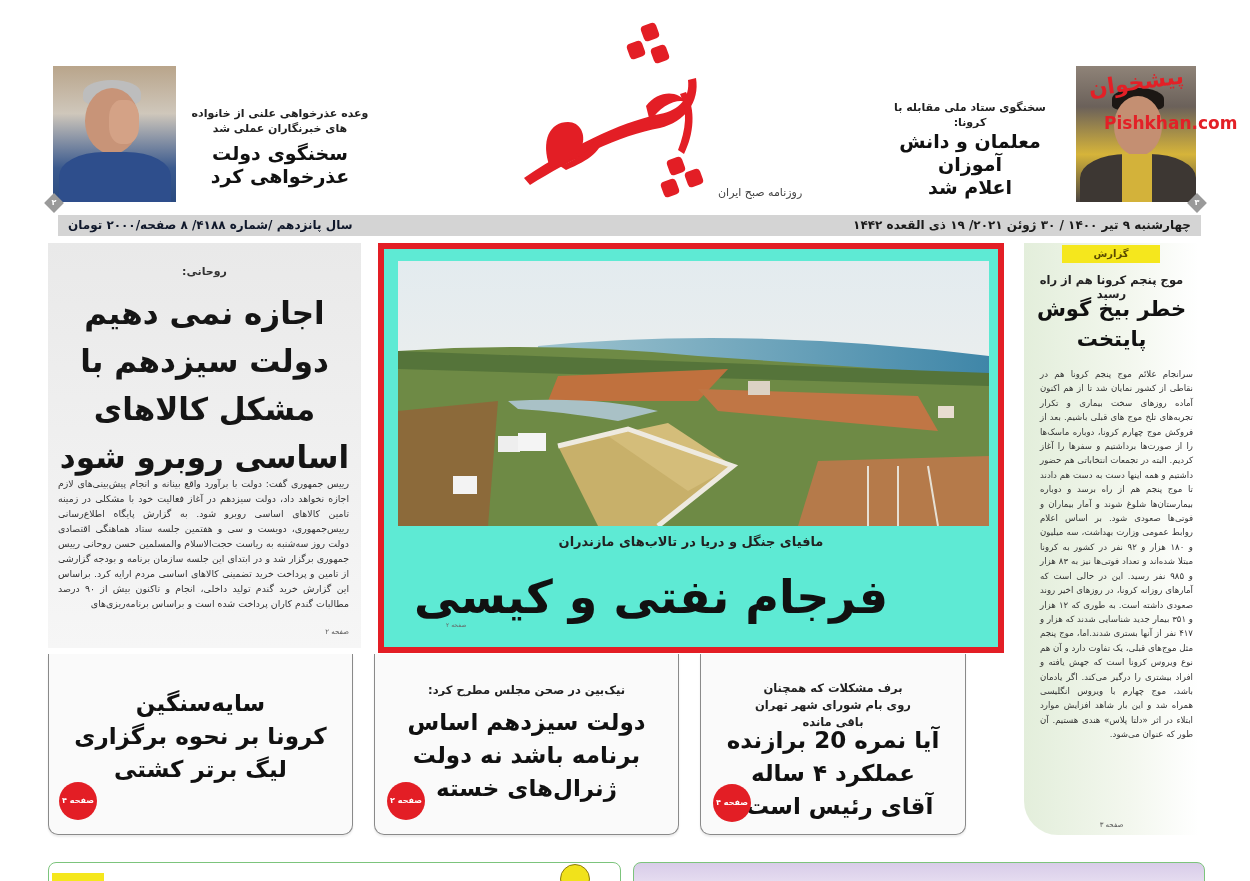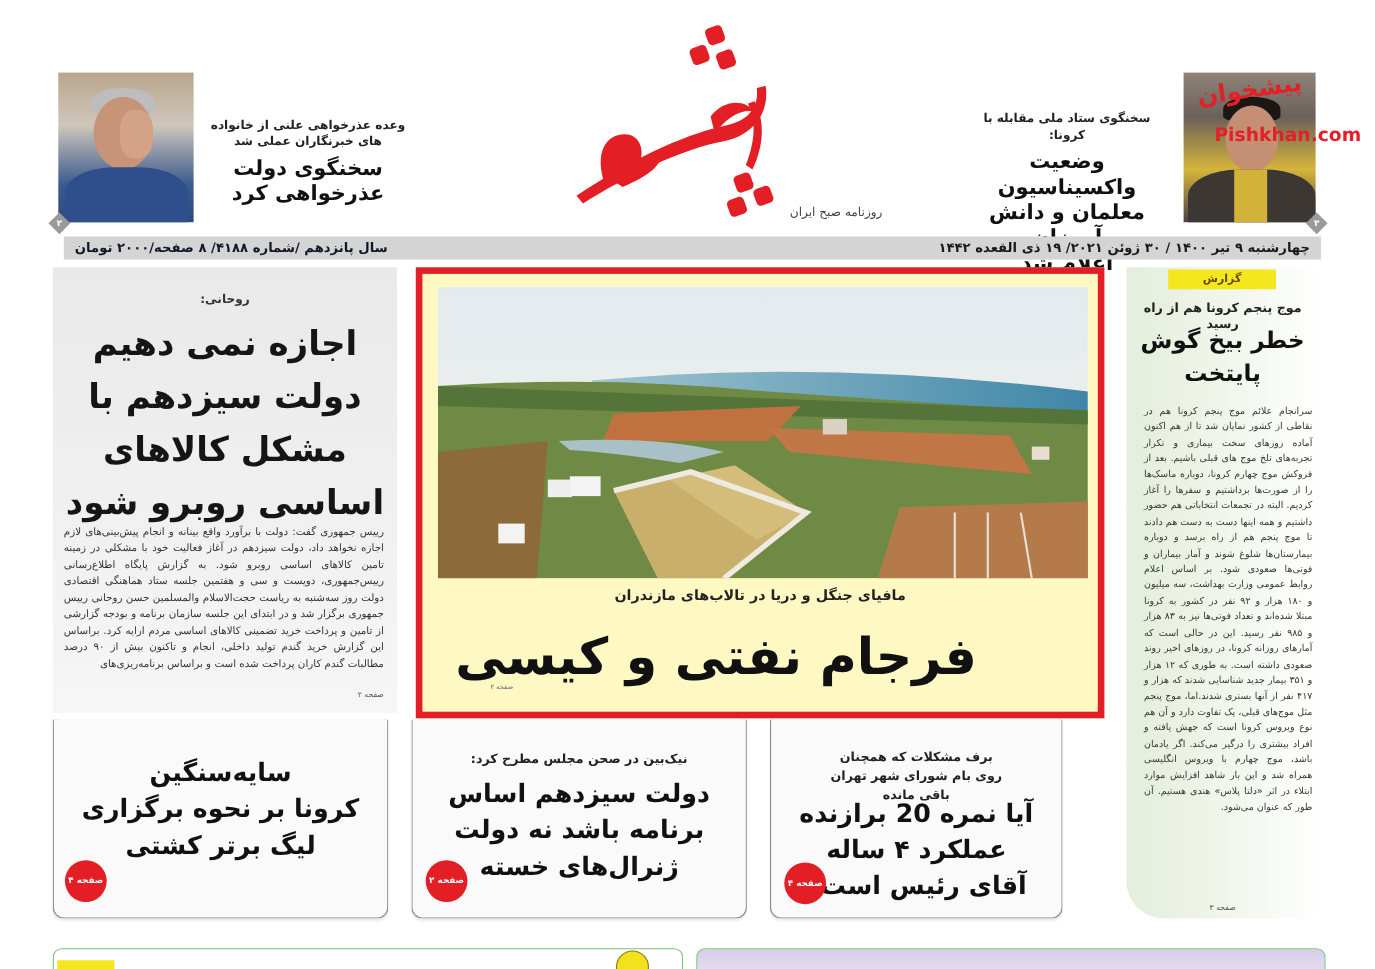--- a/index.html
+++ b/index.html
@@ -42,21 +42,21 @@
   .datebar-left { left: 10px; top: 0; line-height: 21px; font-size: 12px; font-weight: bold; color: #0f172a; }
 
   
   .leftcol { left: 48px; top: 243px; width: 313px; height: 405px; background: linear-gradient(180deg,#e9e9e9 0%, #f6f6f6 100%); }
   .leftcol .kicker { top: 22px; left: 0; right: 0; text-align: center; font-size: 11px; font-weight: bold; color: #333; }
   .leftcol .headline { top: 46px; left: 10px; right: 10px; text-align: center; font-size: 31px; font-weight: bold; line-height: 48px; color: #151515; }
   .leftcol .body { top: 233px; left: 10px; right: 12px; font-size: 9.4px; line-height: 15px; text-align: justify; color: #333; }
   .leftcol .pageref { top: 385px; right: 12px; font-size: 7px; color: #555; }
 
   
-  .feature { left: 378px; top: 243px; width: 626px; height: 410px; border: 6px solid #e31e25; background: #fef9c3; }
+  .feature { left: 378px; top: 243px; width: 626px; height: 410px; border: 6px solid #e31e25; background: #5eead4; }
   .feature-photo { left: 14px; top: 12px; width: 591px; height: 265px; overflow: hidden; }
   .feature-photo svg { width: 100%; height: 100%; display: block; }
   .feature .kicker { top: 285px; left: 0; right: 0; text-align: center; font-size: 13px; font-weight: bold; color: #222; }
   .feature .headline { top: 318px; left: 20px; right: 100px; text-align: center; font-size: 46px; font-weight: bold; color: #111; line-height: 60px; }
   .feature .pageref { left: 62px; top: 372px; font-size: 6px; color: #666; }
 
   
   .report { left: 1024px; top: 243px; width: 175px; height: 592px; background: linear-gradient(90deg,#e3eedb 0%, #f3f7ee 60%, #ffffff 100%); border-radius: 0 0 0 34px; }
   .report-tag { left: 38px; top: 2px; width: 98px; height: 18px; background: #f5e71d; text-align: center; font-size: 10px; font-weight: bold; line-height: 18px; color: #5a4a00; }
   .report .kicker { top: 30px; left: 0; right: 0; text-align: center; font-size: 11.5px; font-weight: bold; color: #222; }
@@ -125,21 +125,20 @@
 </div>
 <div class="watermark">
   <span class="wm-name">پیشخوان</span>
   <span class="wm-site">Pishkhan.com</span>
 </div>
 <div class="abs page-diamond" style="left:1190px; top:196px;">
     <span>۳</span>
   </div>
 <div class="abs teaser" style="left:880px; top:100px; width:180px;">
   <div class="teaser-kicker">سخنگوی ستاد ملی مقابله با کرونا:</div>
-  <div class="teaser-head" style="margin-top:6px;">وضعیت واکسیناسیون</div>
   <div class="teaser-head">معلمان و دانش آموزان</div>
   <div class="teaser-head">اعلام شد</div>
 </div>
 
 <div class="abs datebar">
   <div class="abs datebar-right">چهارشنبه ۹ تیر ۱۴۰۰ / ۳۰ ژوئن ۲۰۲۱/ ۱۹ ذی القعده ۱۴۴۲</div>
   <div class="abs datebar-left">سال پانزدهم /شماره ۴۱۸۸/ ۸ صفحه/۲۰۰۰ تومان</div>
 </div>
 
 <div class="abs leftcol">

